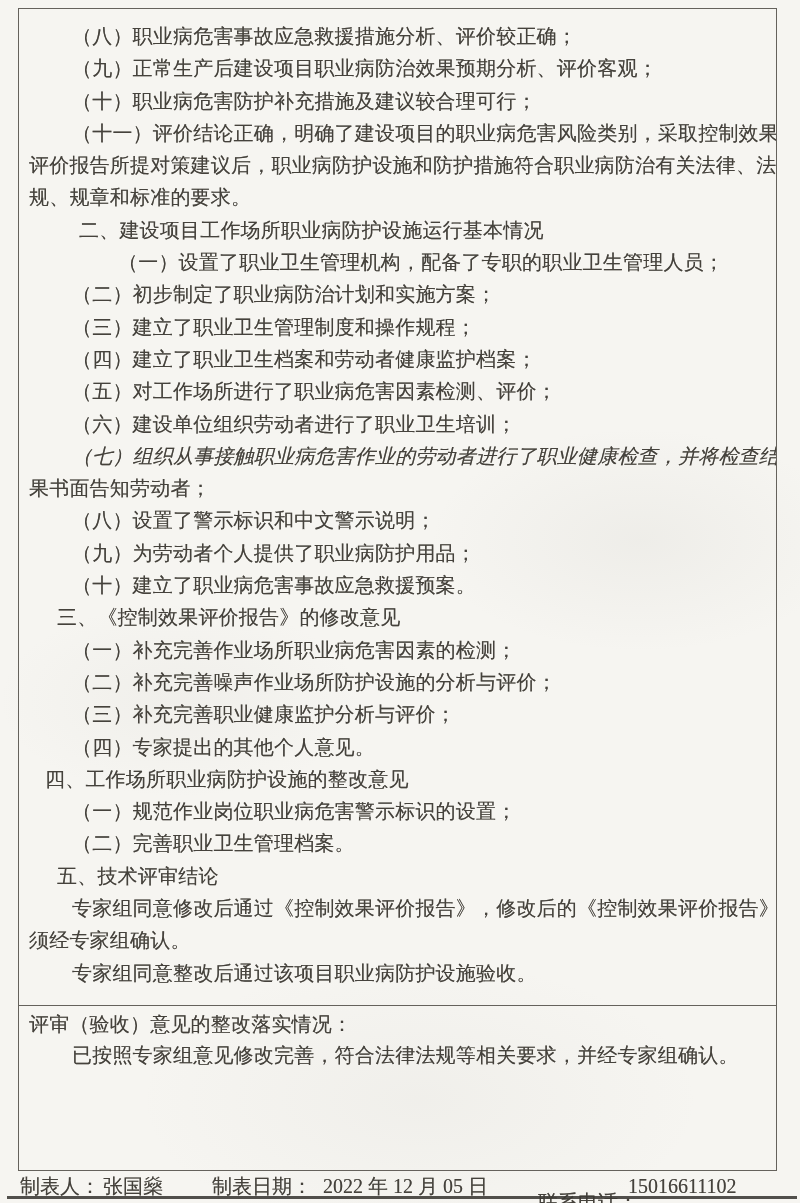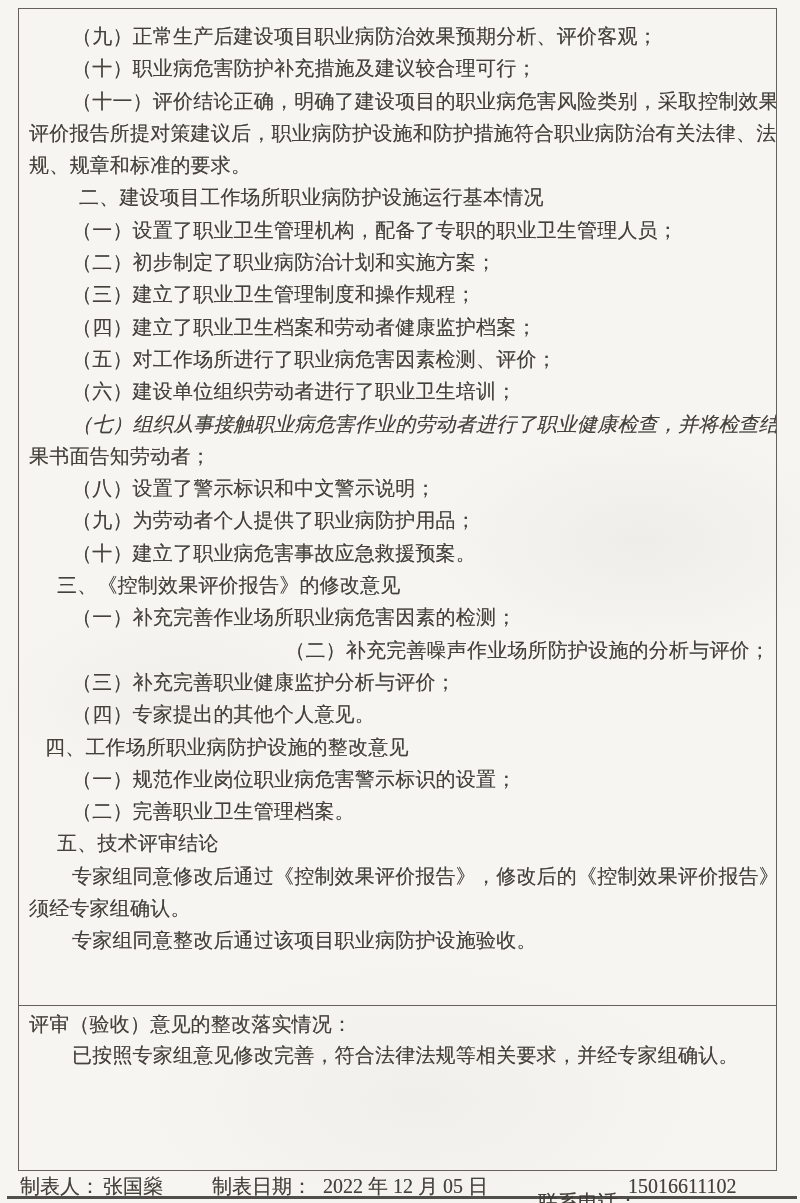--- a/index.html
+++ b/index.html
@@ -58,40 +58,41 @@
     position:absolute;left:7px;top:1196px;width:790px;height:3px;
     background:rgba(58,56,51,0.88);
   }
 </style>
 </head>
 <body>
 
 <div class="page">
   <div class="doc-table">
     <div class="cell cell-opinions" id="opinions-cell">
+        <div class="line" style="text-indent: 2.15em;">（八）职业病危害事故应急救援措施分析、评价较正确；</div>
         <div class="line" style="text-indent: 2.15em;">（九）正常生产后建设项目职业病防治效果预期分析、评价客观；</div>
         <div class="line" style="text-indent: 2.15em;">（十）职业病危害防护补充措施及建议较合理可行；</div>
         <div class="line" style="text-indent: 2.15em;">（十一）评价结论正确，明确了建设项目的职业病危害风险类别，采取控制效果</div>
         <div class="line" style="text-indent: 0em;">评价报告所提对策建议后，职业病防护设施和防护措施符合职业病防治有关法律、法</div>
         <div class="line" style="text-indent: 0em;">规、规章和标准的要求。</div>
         <div class="line" style="text-indent: 2.5em;">二、建设项目工作场所职业病防护设施运行基本情况</div>
-        <div class="line" style="text-indent: 2.15em;">（一）设置了职业卫生管理机构，配备了专职的职业卫生管理人员；</div>
+        <div class="line" style="text-indent: 2.15em; text-align: center;">（一）设置了职业卫生管理机构，配备了专职的职业卫生管理人员；</div>
         <div class="line" style="text-indent: 2.15em;">（二）初步制定了职业病防治计划和实施方案；</div>
         <div class="line" style="text-indent: 2.15em;">（三）建立了职业卫生管理制度和操作规程；</div>
         <div class="line" style="text-indent: 2.15em;">（四）建立了职业卫生档案和劳动者健康监护档案；</div>
         <div class="line" style="text-indent: 2.15em;">（五）对工作场所进行了职业病危害因素检测、评价；</div>
         <div class="line" style="text-indent: 2.15em;">（六）建设单位组织劳动者进行了职业卫生培训；</div>
         <div class="line" style="text-indent: 2.15em; font-style: italic;">（七）组织从事接触职业病危害作业的劳动者进行了职业健康检查，并将检查结</div>
         <div class="line" style="text-indent: 0em;">果书面告知劳动者；</div>
         <div class="line" style="text-indent: 2.15em;">（八）设置了警示标识和中文警示说明；</div>
         <div class="line" style="text-indent: 2.15em;">（九）为劳动者个人提供了职业病防护用品；</div>
         <div class="line" style="text-indent: 2.15em;">（十）建立了职业病危害事故应急救援预案。</div>
         <div class="line" style="text-indent: 1.4em;">三、《控制效果评价报告》的修改意见</div>
         <div class="line" style="text-indent: 2.15em;">（一）补充完善作业场所职业病危害因素的检测；</div>
-        <div class="line" style="text-indent: 2.15em; text-align: right;">（二）补充完善噪声作业场所防护设施的分析与评价；</div>
+        <div class="line" style="text-indent: 2.15em;">（二）补充完善噪声作业场所防护设施的分析与评价；</div>
         <div class="line" style="text-indent: 2.15em;">（三）补充完善职业健康监护分析与评价；</div>
         <div class="line" style="text-indent: 2.15em;">（四）专家提出的其他个人意见。</div>
         <div class="line" style="text-indent: 0.8em;">四、工作场所职业病防护设施的整改意见</div>
         <div class="line" style="text-indent: 2.15em;">（一）规范作业岗位职业病危害警示标识的设置；</div>
         <div class="line" style="text-indent: 2.15em;">（二）完善职业卫生管理档案。</div>
         <div class="line" style="text-indent: 1.4em;">五、技术评审结论</div>
         <div class="line" style="text-indent: 2.15em;">专家组同意修改后通过《控制效果评价报告》，修改后的《控制效果评价报告》</div>
         <div class="line" style="text-indent: 0em;">须经专家组确认。</div>
         <div class="line" style="text-indent: 2.15em;">专家组同意整改后通过该项目职业病防护设施验收。</div>
       </div>

